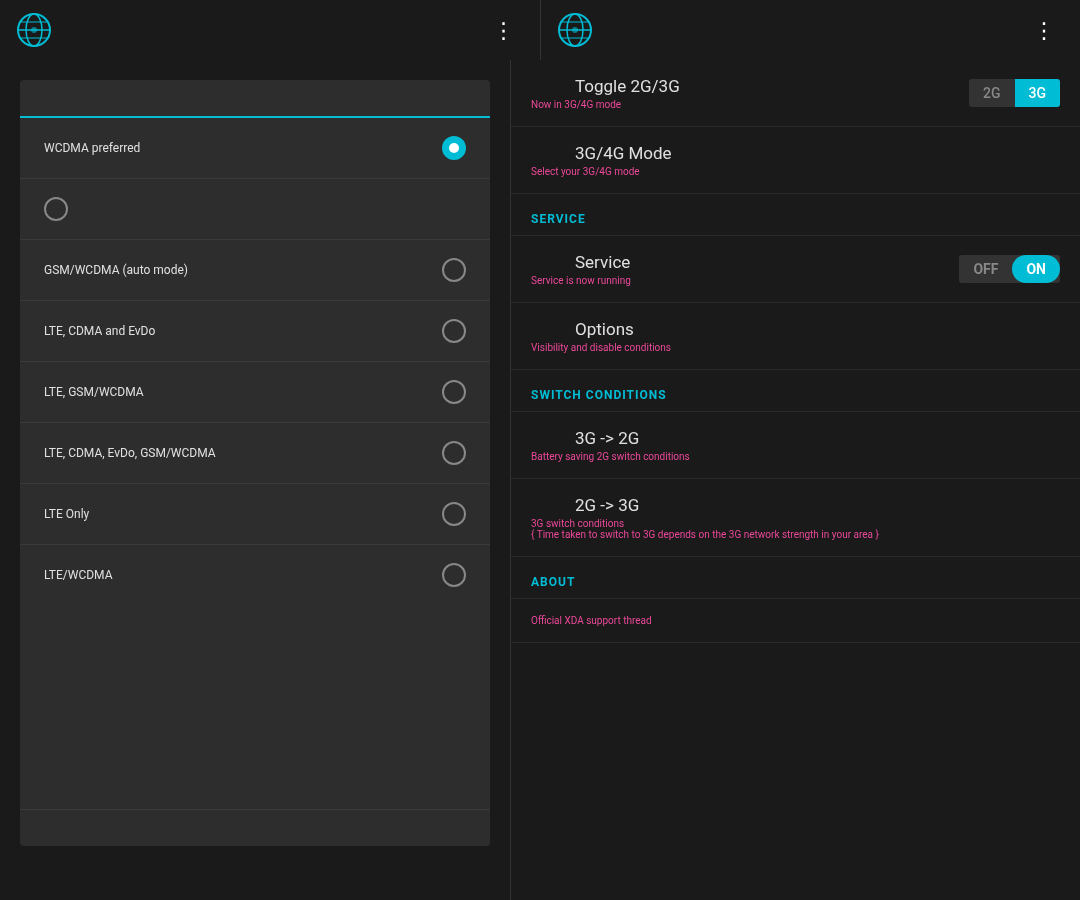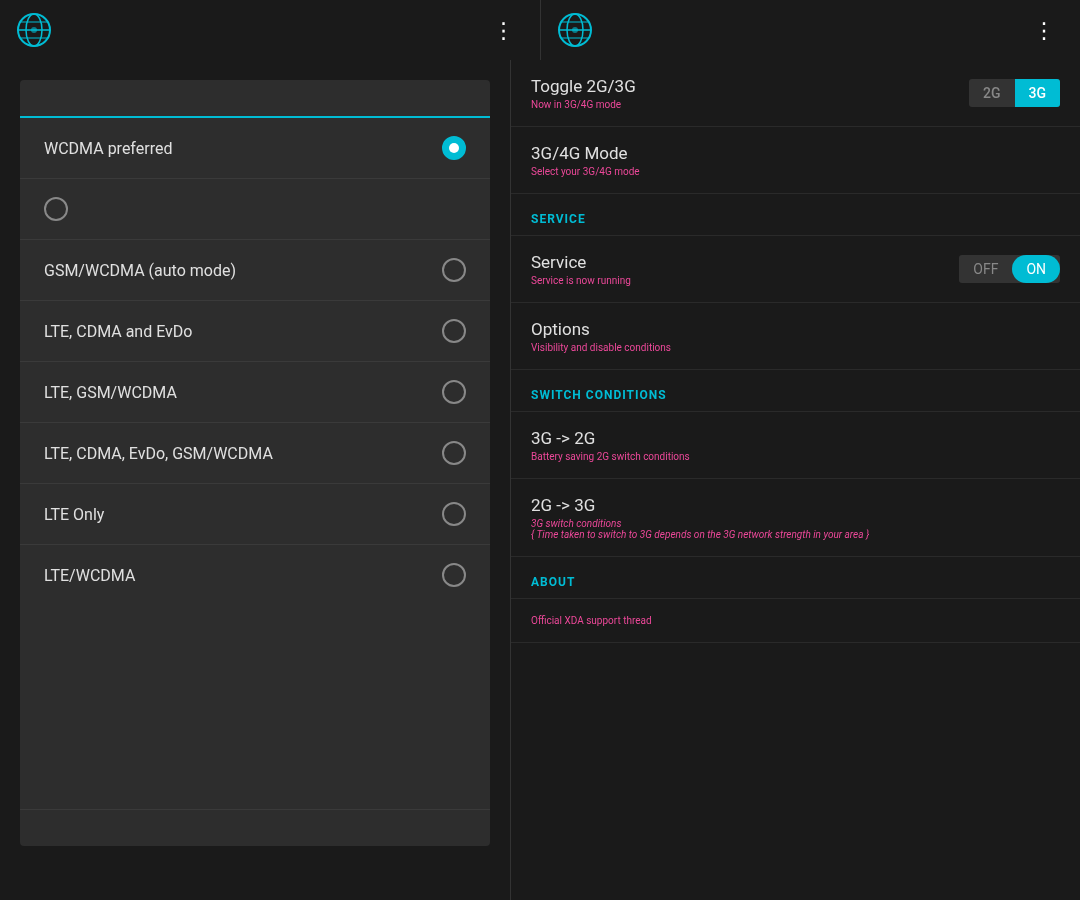--- a/index.html
+++ b/index.html
@@ -98,21 +98,21 @@
       border-bottom: 1px solid #3a3a3a;
       cursor: pointer;
     }
     .radio-item:last-child {
       border-bottom: none;
     }
 
     .radio-label {
       flex: 1;
       color: #e0e0e0;
-      font-size: 16px;
+      font-size: 12px;
     }
 
     .radio-circle {
       width: 24px;
       height: 24px;
       border-radius: 50%;
       border: 2px solid #888;
       display: flex;
       align-items: center;
       justify-content: center;
@@ -178,20 +178,21 @@
 
     .settings-item-text {
       flex: 1;
     }
 
     .settings-item-title {
       color: #e0e0e0;
       font-size: 17px;
       font-weight: 400;
       margin-bottom: 3px;
+      margin-left: 44px;
     }
 
     .settings-item-subtitle {
       color: #ec4899;
       font-size: 10px;
     }
 
     
     .toggle-3g {
       display: flex;
@@ -215,21 +216,21 @@
     .toggle-onoff {
       display: flex;
       background: #333;
       border-radius: 3px;
       overflow: hidden;
       flex-shrink: 0;
     }
     .toggle-onoff-option {
       padding: 6px 14px;
       font-size: 14px;
-      font-weight: 400;
+      font-weight: 700;
       color: #888;
     }
     .toggle-onoff-option.active {
       background: #00bcd4;
       color: #fff;
       border-radius: 14px;
     }
 
     
     .section-header {
@@ -371,21 +372,21 @@
         <div class="section-header"><span class="section-header-text">SWITCH CONDITIONS</span></div>
         <div class="settings-item">
           <div class="settings-item-text">
             <div class="settings-item-title">3G -&gt; 2G</div>
             <div class="settings-item-subtitle" style="white-space: pre-line;">Battery saving 2G switch conditions</div>
           </div>
         </div>
         <div class="settings-item">
           <div class="settings-item-text">
             <div class="settings-item-title">2G -&gt; 3G</div>
-            <div class="settings-item-subtitle" style="white-space: pre-line; font-style: italic;">3G switch conditions
+            <div class="settings-item-subtitle" style="white-space: pre-line;">3G switch conditions
 { Time taken to switch to 3G depends on the 3G network strength in your area }</div>
           </div>
         </div>
         <div class="section-header"><span class="section-header-text">ABOUT</span></div>
         <div class="settings-item">
           <div class="settings-item-text">
             <div class="settings-item-subtitle" style="white-space: pre-line;">Official XDA support thread</div>
           </div>
         </div>
       </div>

